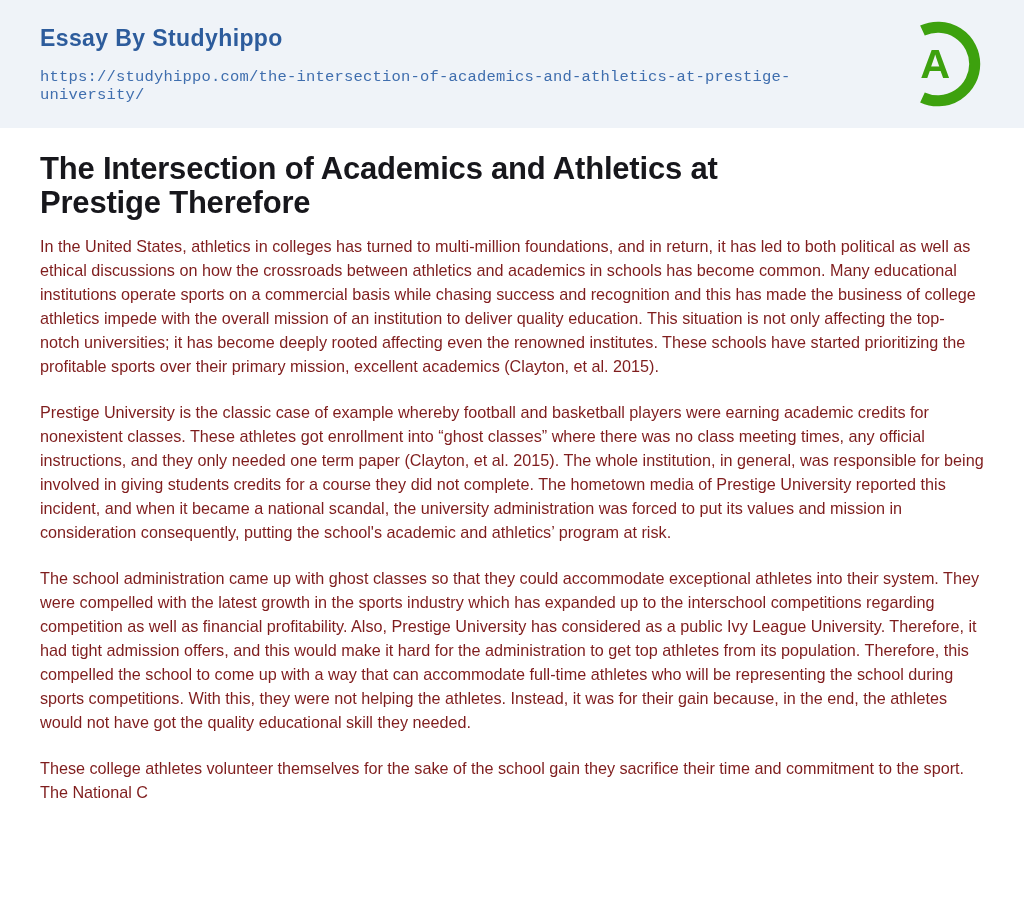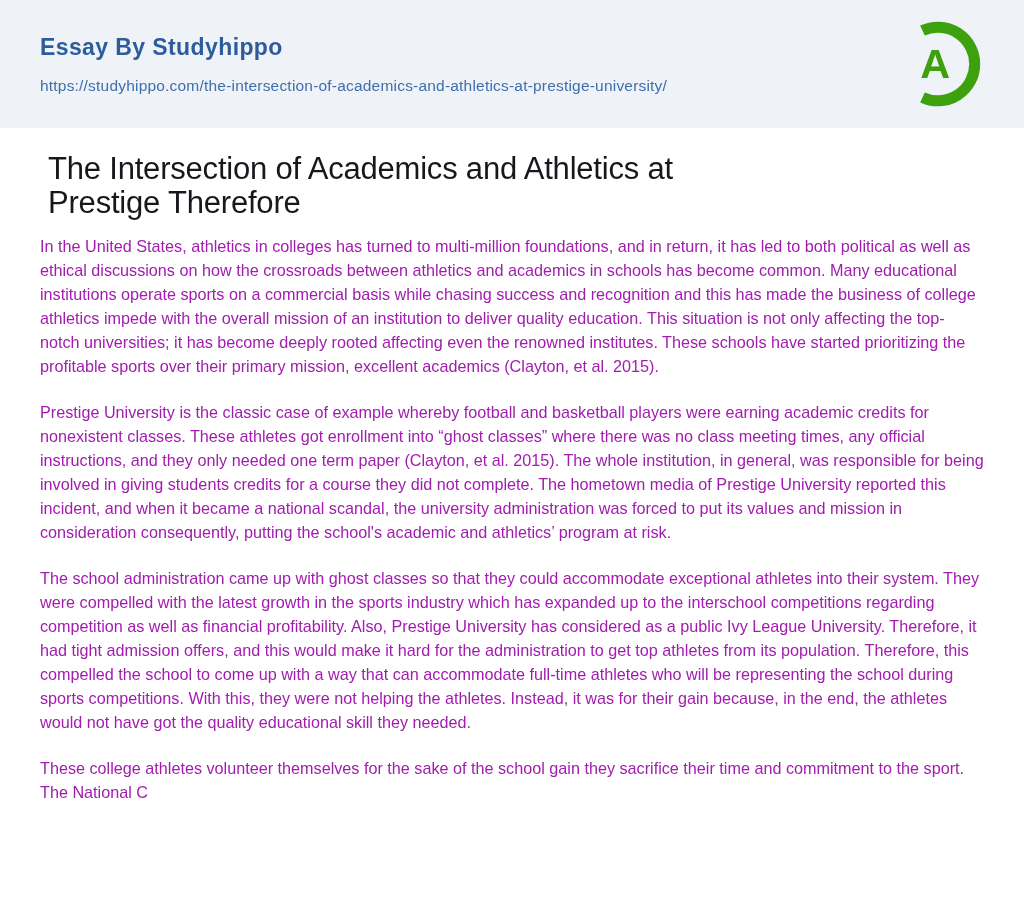--- a/index.html
+++ b/index.html
@@ -25,37 +25,38 @@
     font-size: 23px;
     font-weight: 700;
     letter-spacing: 0.4px;
     margin-bottom: 16px;
   }
   .banner-url {
     color: #3f6eae;
     font-size: 15.5px;
     text-decoration: none;
     letter-spacing: 0.2px;
+    font-family: Liberation Mono, monospace;
   }
   .logo { width: 92px; height: 92px; flex: 0 0 auto; }
   main { padding: 24px 40px 0 40px; }
   h1.essay-title {
-    margin: 0 0 14px 8px;
+    margin: 0 0 14px 0;
     font-size: 31px;
     line-height: 34px;
-    font-weight: 400;
+    font-weight: 700;
     color: #17171c;
     letter-spacing: -0.2px;
   }
   h1.essay-title span { display: block; }
   p.essay-paragraph {
     margin: 8px 0 22px 0;
     font-size: 16.2px;
     line-height: 24px;
-    color: #a21caf;
+    color: #7f1d1d;
     max-width: 946px;
   }
 </style>
 </head>
 <body>
 
 <header class="banner">
   <div class="banner-text">
     <div class="banner-title">Essay By Studyhippo</div>
     <a class="banner-url">https://studyhippo.com/the-intersection-of-academics-and-athletics-at-prestige-university/</a>

